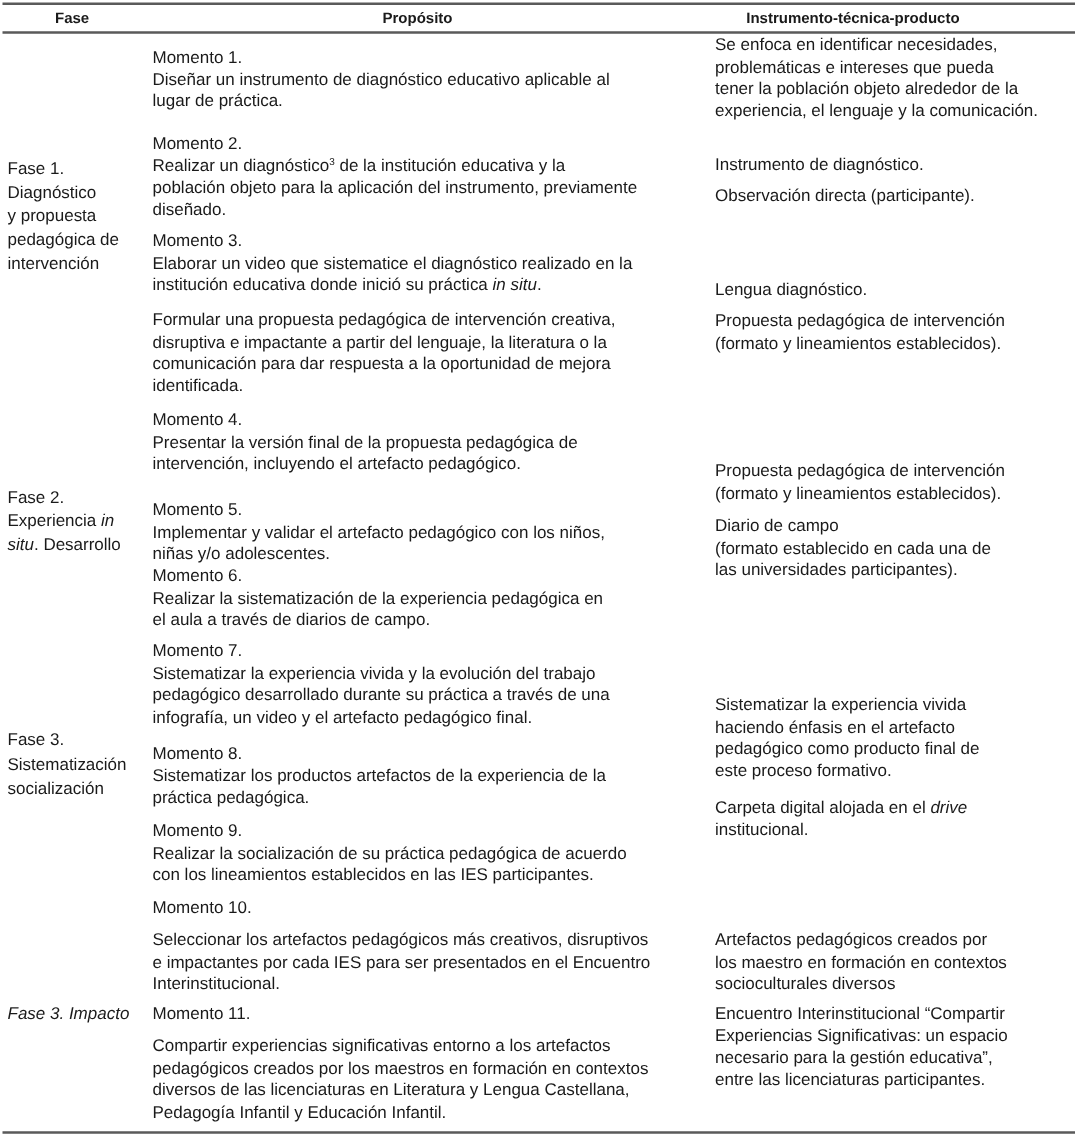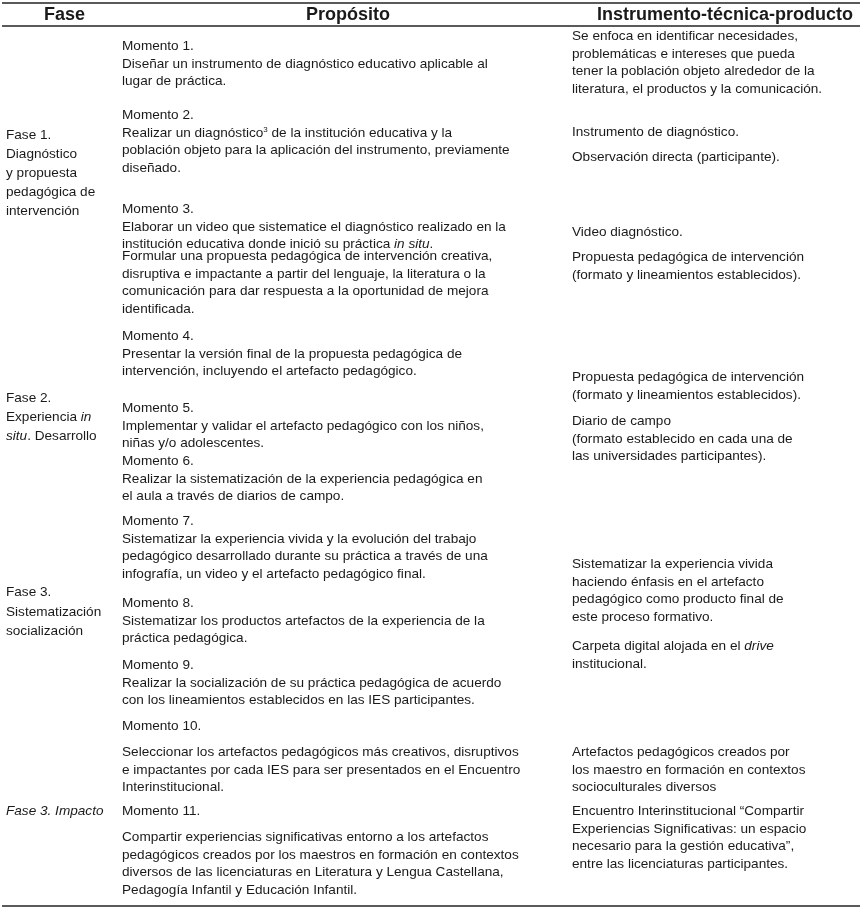--- a/index.html
+++ b/index.html
@@ -2,21 +2,21 @@
 <html><head>
 <meta charset="utf-8">
 <style>
   html, body { margin: 0; padding: 0; background: #ffffff; }
   body {
     width: 866px; height: 913px; position: relative; overflow: hidden;
     font-family: "Liberation Sans", "DejaVu Sans", sans-serif;
     color: #1a1a1a; font-size: 13.6px; line-height: 17.5px;
   }
   .rule { position: absolute; left: 2px; width: 858px; background: #5a5a5a; height: 2px; }
-  .hdr { position: absolute; top: 6px; font-weight: bold; font-size: 18px; }
+  .hdr { position: absolute; top: 6px; font-weight: bold; font-size: 12px; }
   .t { position: absolute; white-space: pre; }
   .c1 { left: 6px; }
   .c2 { left: 122px; }
   .c3 { left: 572px; }
   em { font-style: italic; }
   sup { font-size: 8px; vertical-align: 5px; line-height: 0; }
 </style>
 </head>
 <body>
 
@@ -45,21 +45,21 @@
 
   <div class="t c2" style="top:37px;"><span>Momento 1.</span>
 <span>Diseñar un instrumento de diagnóstico educativo aplicable al</span>
 <span>lugar de práctica.</span></div>
 
   <div class="t c2" style="top:106px;"><span>Momento 2.</span>
 <span>Realizar un diagnóstico</span><sup>3</sup><span> de la institución educativa y la</span>
 <span>población objeto para la aplicación del instrumento, previamente</span>
 <span>diseñado.</span></div>
 
-  <div class="t c2" style="top:184px;margin-top:16px;"><span>Momento 3.</span>
+  <div class="t c2" style="top:184px;"><span>Momento 3.</span>
 <span>Elaborar un video que sistematice el diagnóstico realizado en la</span>
 <span>institución educativa donde inició su práctica </span><em>in situ</em><span>.</span></div>
 
   <div class="t c2" style="top:247px;"><span>Formular una propuesta pedagógica de intervención creativa,</span>
 <span>disruptiva e impactante a partir del lenguaje, la literatura o la</span>
 <span>comunicación para dar respuesta a la oportunidad de mejora</span>
 <span>identificada.</span></div>
 
   <div class="t c2" style="top:327px;"><span>Momento 4.</span>
 <span>Presentar la versión final de la propuesta pedagógica de</span>
@@ -93,25 +93,25 @@
 
   <div class="t c2" style="top:802px;"><span>Momento 11.</span></div>
   <div class="t c2" style="top:828px;"><span>Compartir experiencias significativas entorno a los artefactos</span>
 <span>pedagógicos creados por los maestros en formación en contextos</span>
 <span>diversos de las licenciaturas en Literatura y Lengua Castellana,</span>
 <span>Pedagogía Infantil y Educación Infantil.</span></div>
 
   <div class="t c3" style="top:27px;"><span>Se enfoca en identificar necesidades,</span>
 <span>problemáticas e intereses que pueda</span>
 <span>tener la población objeto alrededor de la</span>
-<span>literatura, el productos y la comunicación.</span></div>
+<span>experiencia, el lenguaje y la comunicación.</span></div>
 
   <div class="t c3" style="top:123px;">Instrumento de diagnóstico.</div>
   <div class="t c3" style="top:148px;">Observación directa (participante).</div>
-  <div class="t c3" style="top:223px;">Video diagnóstico.</div>
+  <div class="t c3" style="top:223px;">Lengua diagnóstico.</div>
 
   <div class="t c3" style="top:248px;"><span>Propuesta pedagógica de intervención</span>
 <span>(formato y lineamientos establecidos).</span></div>
 
   <div class="t c3" style="top:368px;"><span>Propuesta pedagógica de intervención</span>
 <span>(formato y lineamientos establecidos).</span></div>
 
   <div class="t c3" style="top:412px;"><span>Diario de campo</span>
 <span>(formato establecido en cada una de</span>
 <span>las universidades participantes).</span></div>

